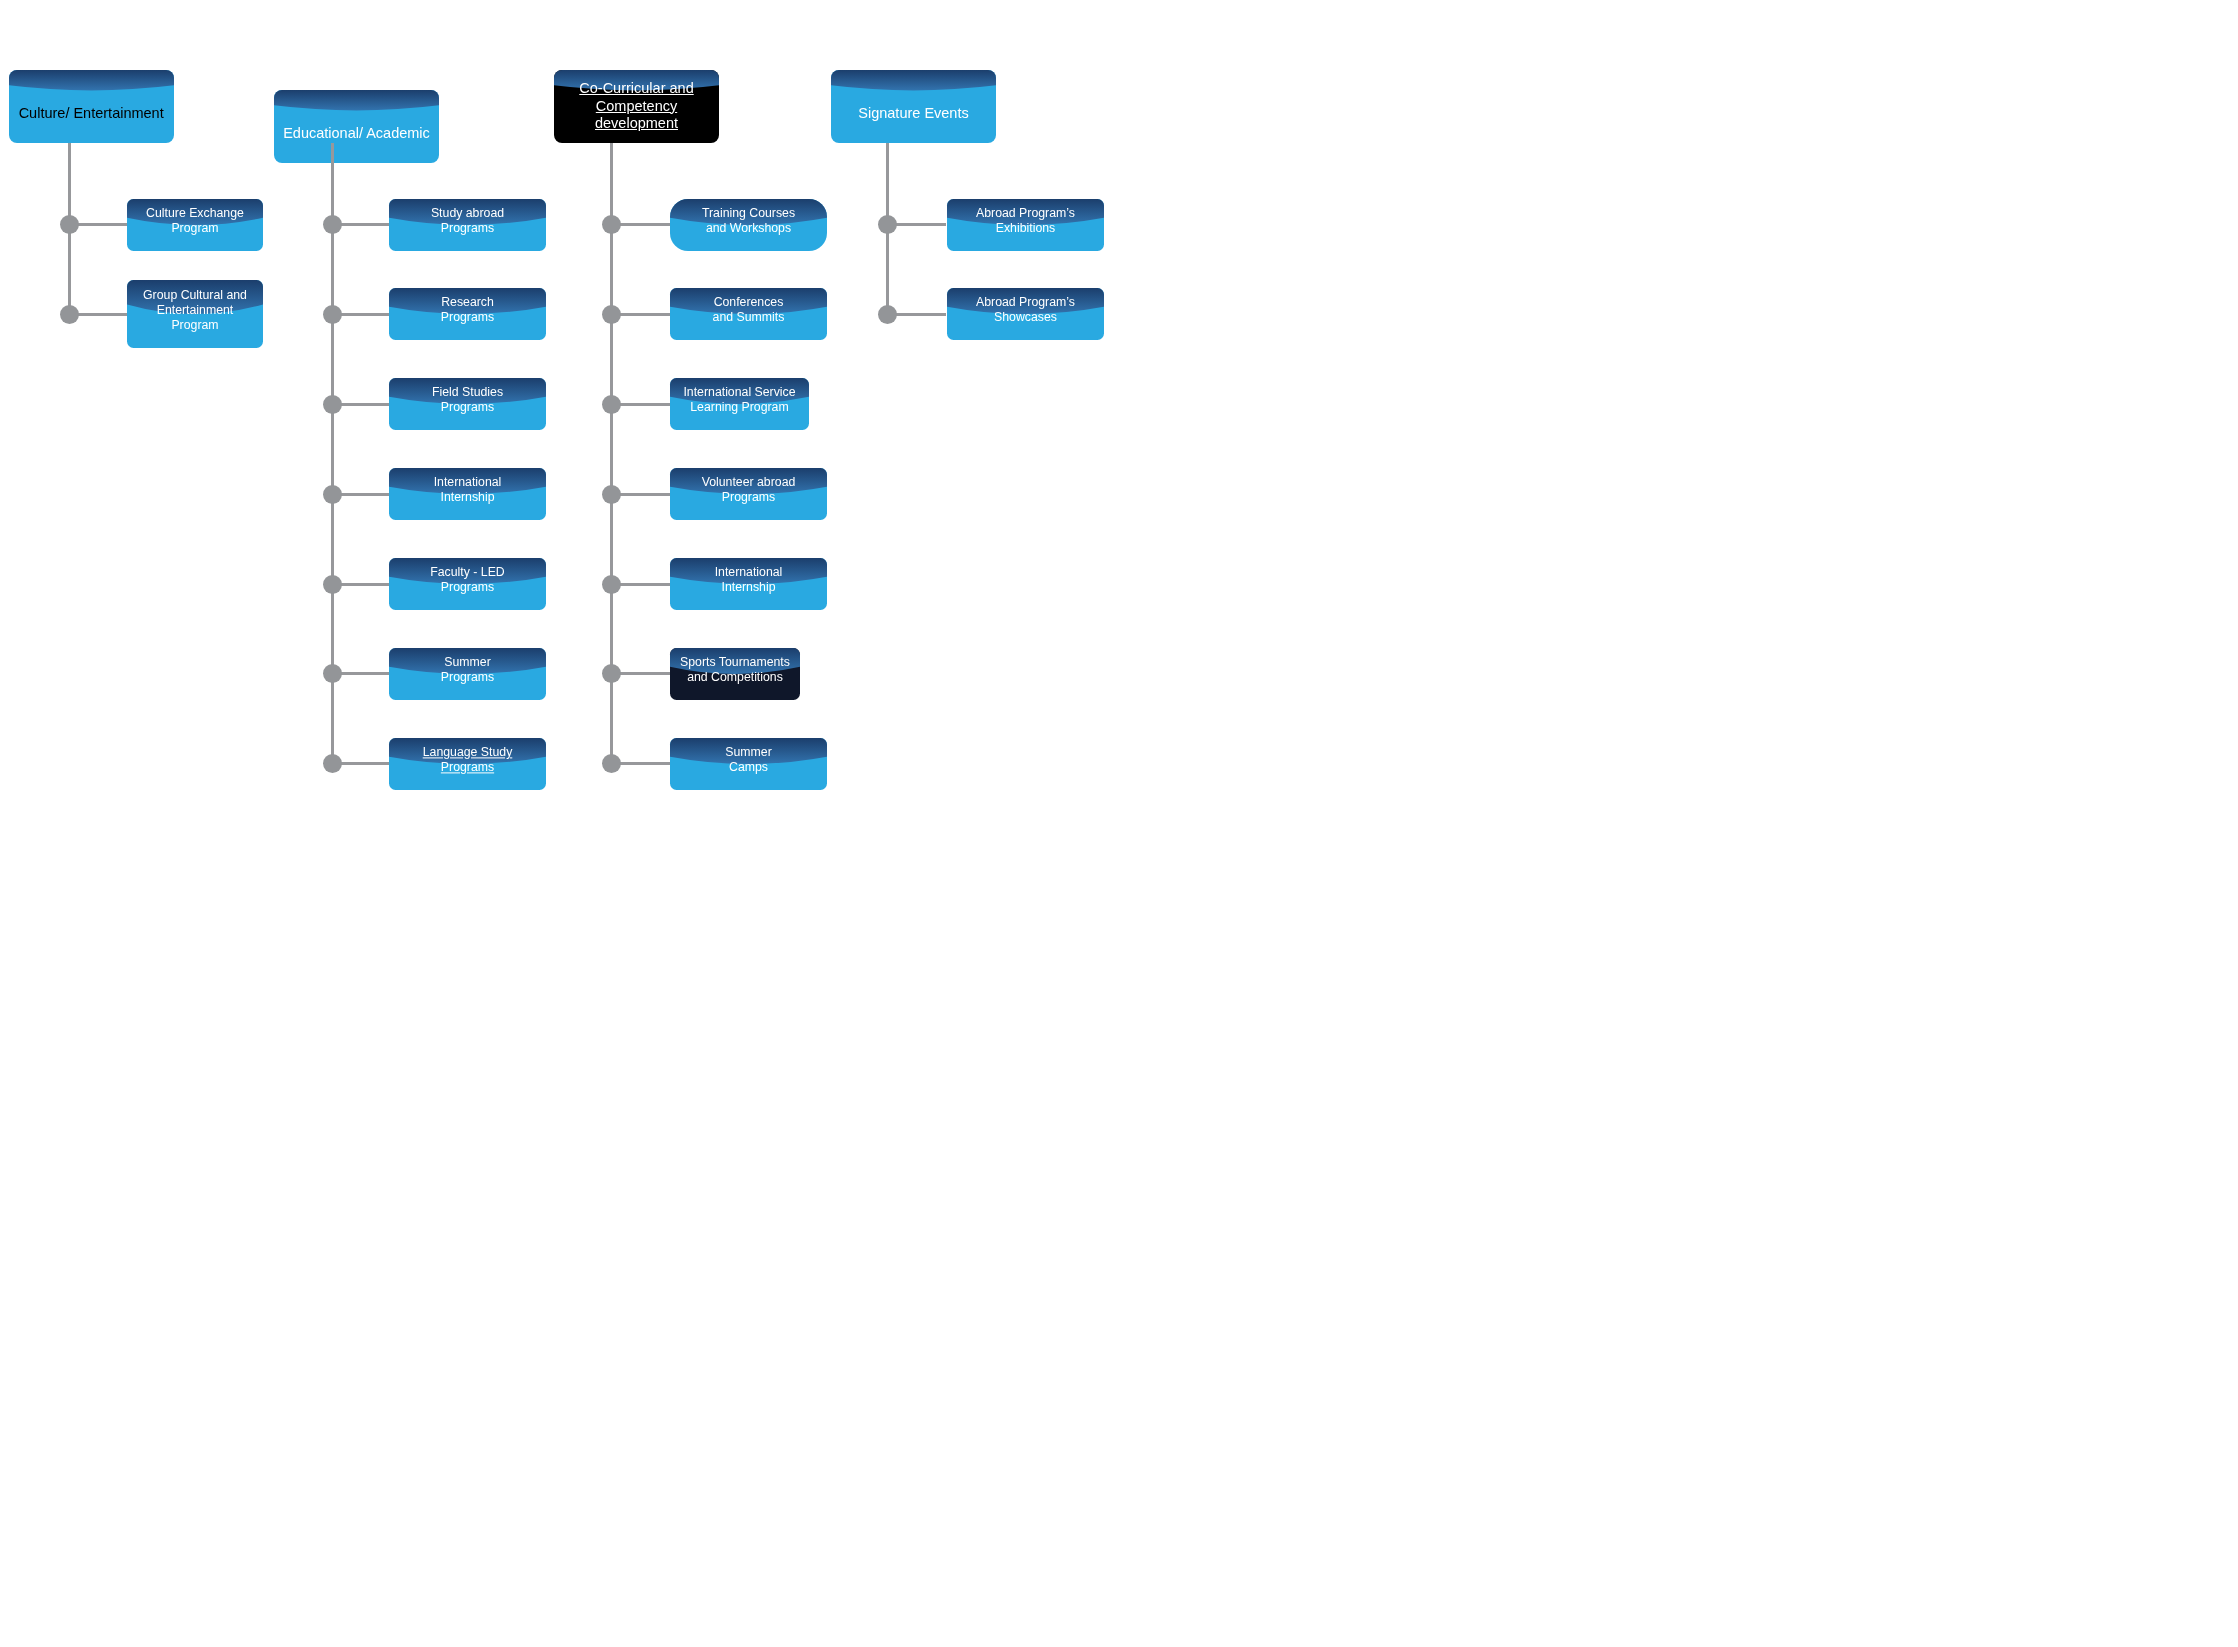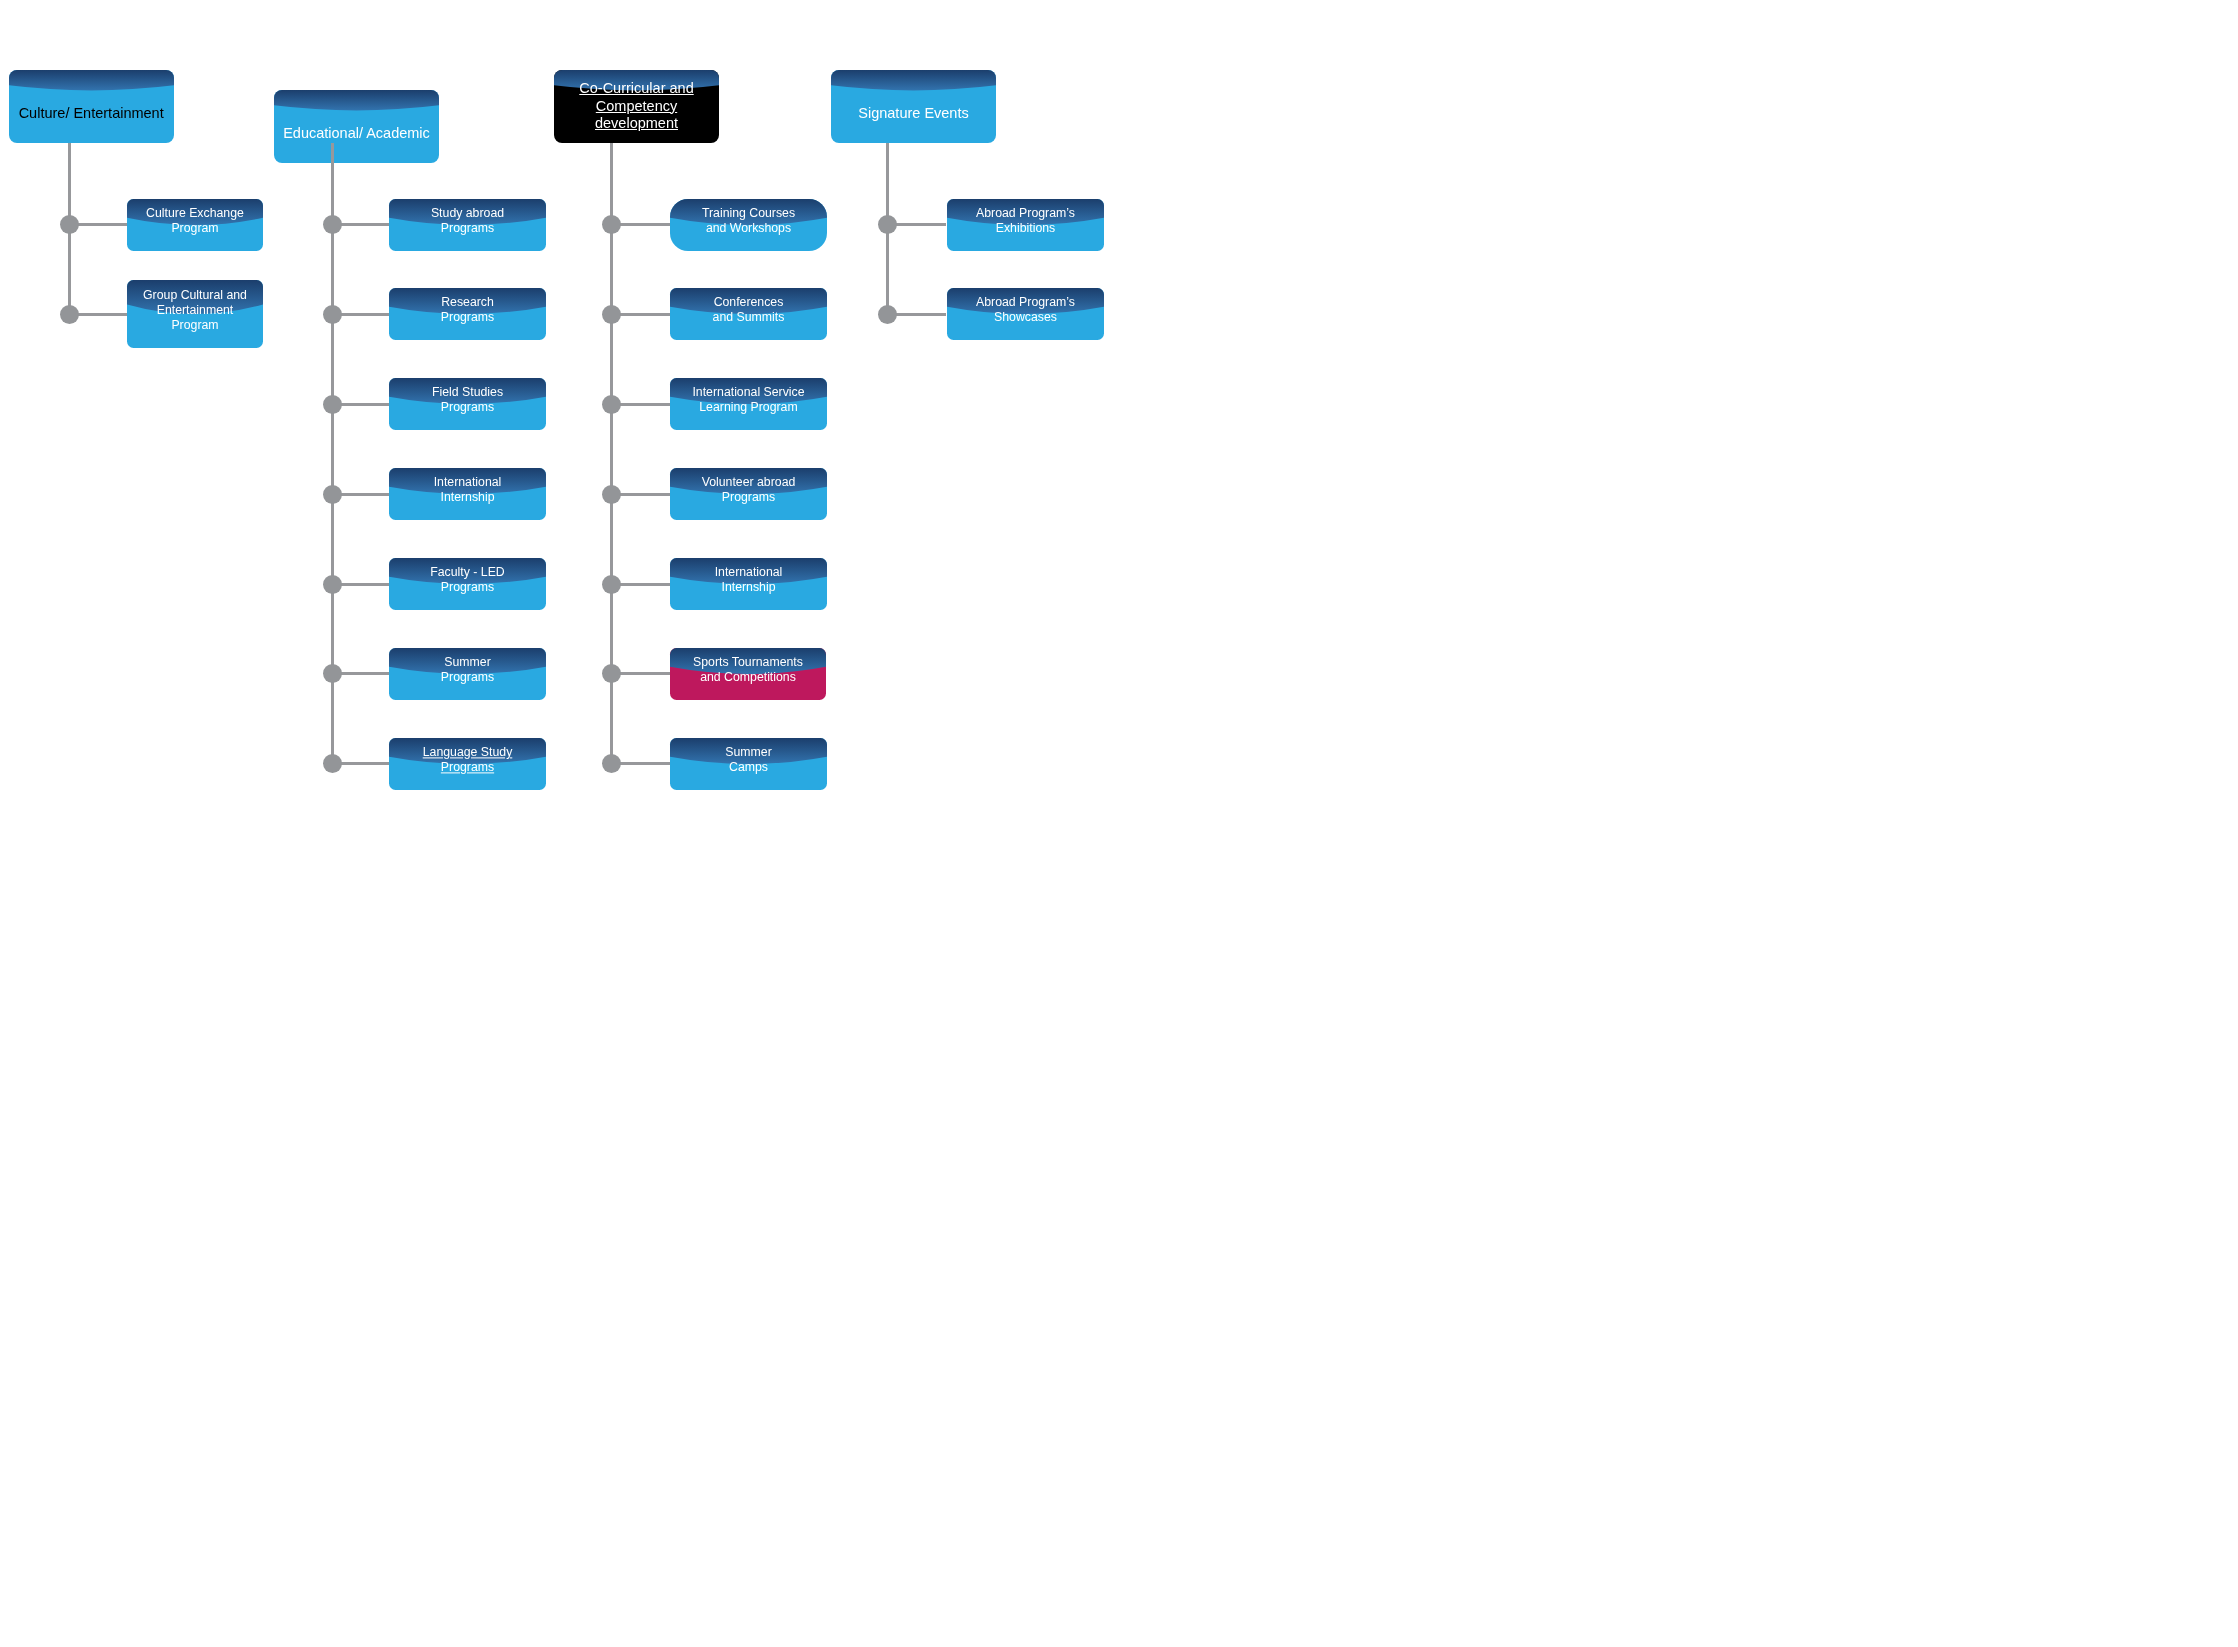--- a/index.html
+++ b/index.html
@@ -162,21 +162,21 @@
     <div class="dot" style="left: 602px; top: 305px; width: 19px; height: 19px; background: rgb(147, 149, 152);"></div>
     <div class="node child-box" style="left: 670px; top: 288px; width: 157px; height: 52px; background: rgb(41, 169, 225); color: rgb(255, 255, 255);">
       <svg class="band" viewBox="0 0 100 100" preserveAspectRatio="none">
         <path d="M0,0 H100 V36 Q50,64 0,36 Z" fill="url(#bandGrad)"></path>
       </svg>
       <span class="label">Conferences
 and Summits</span>
     </div>
     <div class="connector" style="left: 612px; top: 403px; width: 59px; height: 2.9px; background: rgb(151, 152, 155);"></div>
     <div class="dot" style="left: 602px; top: 395px; width: 19px; height: 19px; background: rgb(147, 149, 152);"></div>
-    <div class="node child-box" style="left: 670px; top: 378px; width: 157px; height: 52px; background: rgb(41, 169, 225); color: rgb(255, 255, 255);">
+    <div class="node child-box" style="left: 670px; top: 378px; width: 139px; height: 52px; background: rgb(41, 169, 225); color: rgb(255, 255, 255);">
       <svg class="band" viewBox="0 0 100 100" preserveAspectRatio="none">
         <path d="M0,0 H100 V36 Q50,64 0,36 Z" fill="url(#bandGrad)"></path>
       </svg>
       <span class="label">International Service
 Learning Program</span>
     </div>
     <div class="connector" style="left: 612px; top: 493px; width: 59px; height: 2.9px; background: rgb(151, 152, 155);"></div>
     <div class="dot" style="left: 602px; top: 485px; width: 19px; height: 19px; background: rgb(147, 149, 152);"></div>
     <div class="node child-box" style="left: 670px; top: 468px; width: 157px; height: 52px; background: rgb(41, 169, 225); color: rgb(255, 255, 255);">
       <svg class="band" viewBox="0 0 100 100" preserveAspectRatio="none">
@@ -189,21 +189,21 @@
     <div class="dot" style="left: 602px; top: 575px; width: 19px; height: 19px; background: rgb(147, 149, 152);"></div>
     <div class="node child-box" style="left: 670px; top: 558px; width: 157px; height: 52px; background: rgb(41, 169, 225); color: rgb(255, 255, 255);">
       <svg class="band" viewBox="0 0 100 100" preserveAspectRatio="none">
         <path d="M0,0 H100 V36 Q50,64 0,36 Z" fill="url(#bandGrad)"></path>
       </svg>
       <span class="label">International
 Internship</span>
     </div>
     <div class="connector" style="left: 612px; top: 672px; width: 59px; height: 2.9px; background: rgb(151, 152, 155);"></div>
     <div class="dot" style="left: 602px; top: 664px; width: 19px; height: 19px; background: rgb(147, 149, 152);"></div>
-    <div class="node child-box" style="left: 670px; top: 648px; width: 156px; height: 52px; background: #be185d; color: rgb(255, 255, 255);">
+    <div class="node child-box" style="left: 670px; top: 648px; width: 130px; height: 52px; background: #0f172a; color: rgb(255, 255, 255);">
       <svg class="band" viewBox="0 0 100 100" preserveAspectRatio="none">
         <path d="M0,0 H100 V36 Q50,64 0,36 Z" fill="url(#bandGrad)"></path>
       </svg>
       <span class="label">Sports Tournaments
 and Competitions</span>
     </div>
     <div class="connector" style="left: 612px; top: 762px; width: 59px; height: 2.9px; background: rgb(151, 152, 155);"></div>
     <div class="dot" style="left: 602px; top: 754px; width: 19px; height: 19px; background: rgb(147, 149, 152);"></div>
     <div class="node child-box" style="left: 670px; top: 738px; width: 157px; height: 52px; background: rgb(41, 169, 225); color: rgb(255, 255, 255);">
       <svg class="band" viewBox="0 0 100 100" preserveAspectRatio="none">

